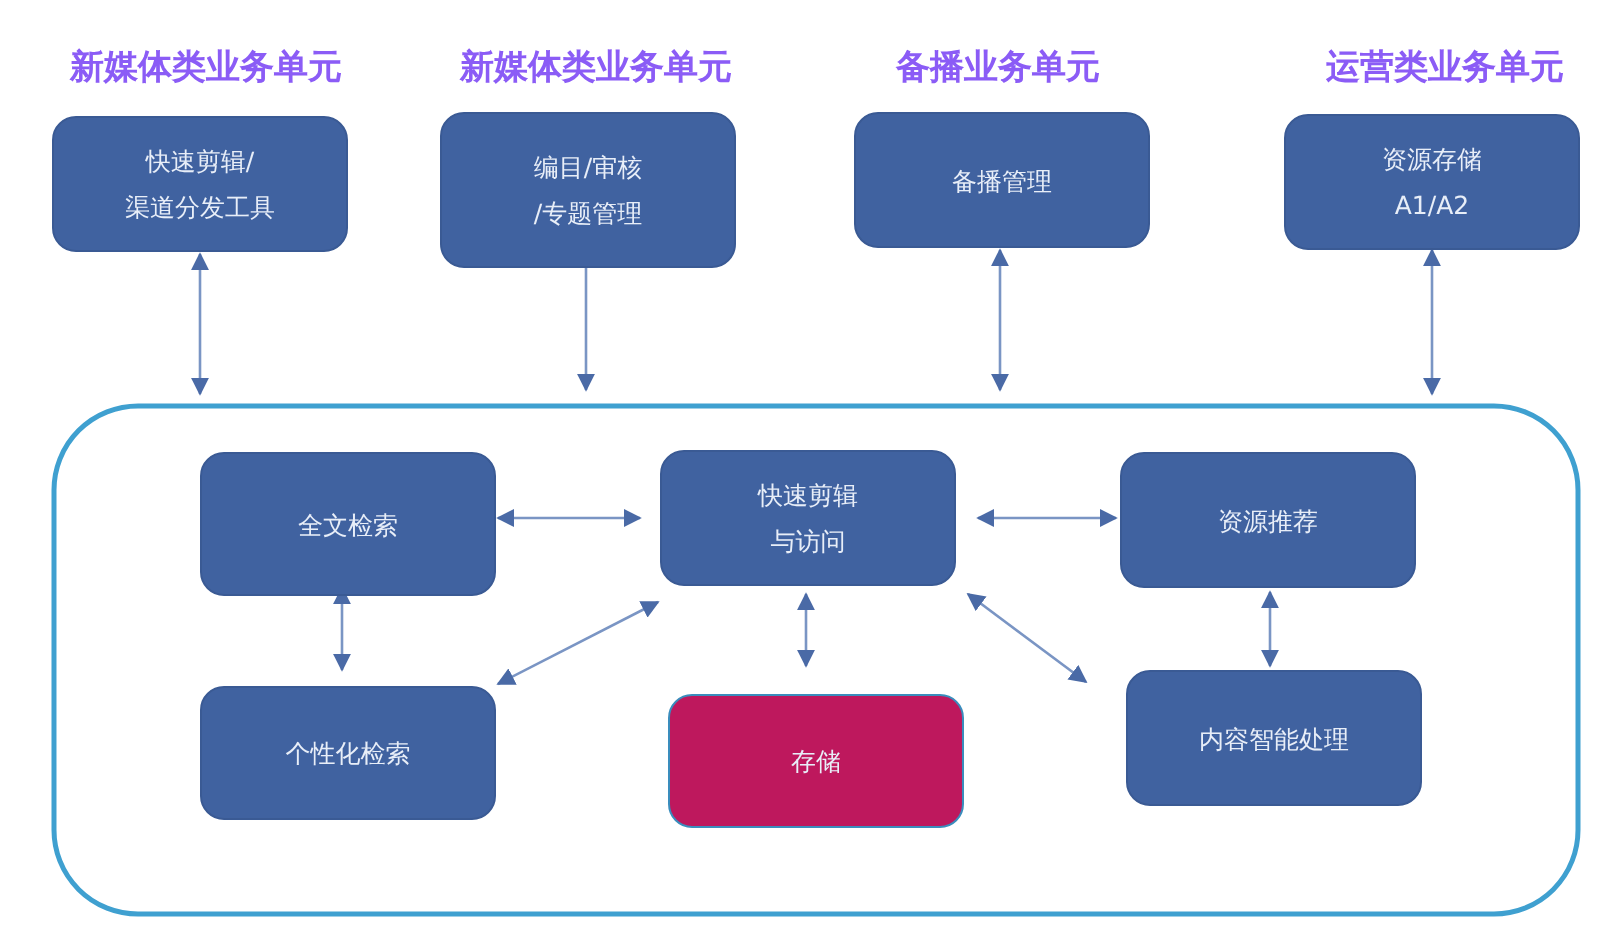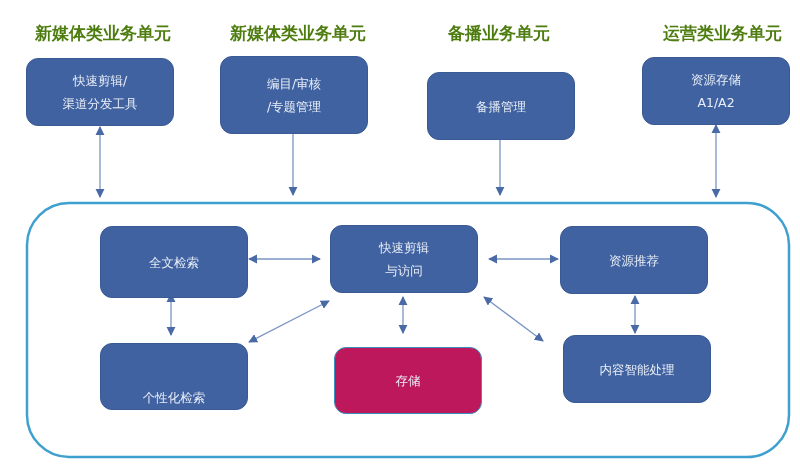--- a/index.html
+++ b/index.html
@@ -1,19 +1,19 @@
 <!DOCTYPE html>
 <html><head>
 <meta charset="utf-8">
 <style>
   html, body { margin:0; padding:0; background:#ffffff; }
   body { width:800px; height:465px; position:relative; overflow:hidden;
          font-family:"DejaVu Sans", "Liberation Sans", sans-serif; }
   .unit-title { position:absolute; top:22px; font-size:17px; font-weight:bold;
-                color:#4d7c0f; white-space:nowrap; text-align:center; }
+                color:#8b5cf6; white-space:nowrap; text-align:center; }
   .box { position:absolute; background:#4062a0; border:1px solid #3a5a94;
          border-radius:12px; color:#e8eef8; font-size:12.5px; line-height:23px;
          display:flex; flex-direction:column; align-items:center; justify-content:center;
          text-align:center; box-sizing:border-box; }
   .box.light { background:#be185d; border-color:#3a8dbd; }
   .box span { display:block; }
   #wires { position:absolute; left:0; top:0; }
 </style>
 </head>
 <body>
@@ -46,39 +46,39 @@
 <div class="unit-title" style="left:660px;width:125px;">运营类业务单元</div>
 
 <div class="box" style="left:26px;top:58px;width:148px;height:68px;">
   <span>快速剪辑/</span>
   <span>渠道分发工具</span>
 </div>
 <div class="box" style="left:220px;top:56px;width:148px;height:78px;">
   <span>编目/审核</span>
   <span>/专题管理</span>
 </div>
-<div class="box" style="left:427px;top:56px;width:148px;height:68px;margin-top:16px;">
+<div class="box" style="left:427px;top:56px;width:148px;height:68px;">
   <span>备播管理</span>
 </div>
 <div class="box" style="left:642px;top:57px;width:148px;height:68px;">
   <span>资源存储</span>
   <span>A1/A2</span>
 </div>
 
 <div class="box" style="left:100px;top:226px;width:148px;height:72px;">
   <span>全文检索</span>
 </div>
 <div class="box" style="left:330px;top:225px;width:148px;height:68px;">
   <span>快速剪辑</span>
   <span>与访问</span>
 </div>
 <div class="box" style="left:560px;top:226px;width:148px;height:68px;">
   <span>资源推荐</span>
 </div>
-<div class="box" style="left:100px;top:343px;width:148px;height:67px;justify-content:flex-end;">
+<div class="box" style="left:100px;top:343px;width:148px;height:67px;">
   <span>个性化检索</span>
 </div>
 <div class="box light" style="left:334px;top:347px;width:148px;height:67px;">
   <span>存储</span>
 </div>
 <div class="box" style="left:563px;top:335px;width:148px;height:68px;">
   <span>内容智能处理</span>
 </div>
 
 </body></html>

